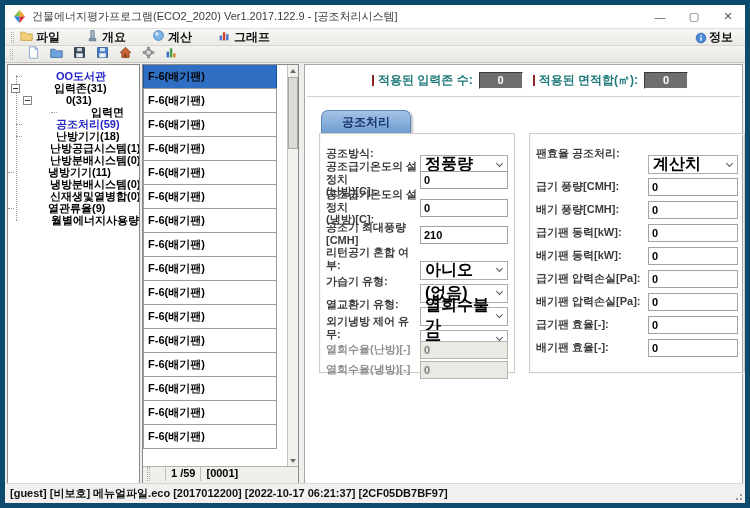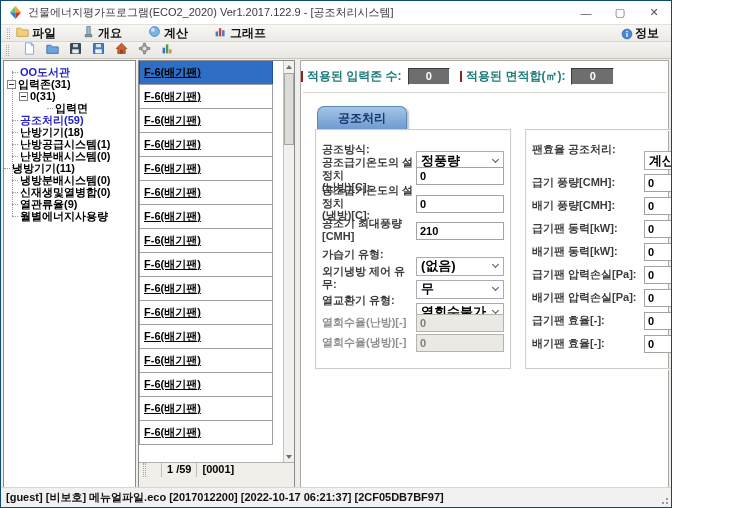--- a/index.html
+++ b/index.html
@@ -1,18 +1,18 @@
 <!DOCTYPE html>
 <html><head>
 <meta charset="utf-8">
 <style>
   * { box-sizing: border-box; margin: 0; padding: 0; }
   body { font-family: "Liberation Sans", "DejaVu Sans", sans-serif; background: #ffffff; }
-  .window { position: relative; width: 672px; height: 508px; background: #efeeec;
-            border: 1px solid #0c4a6e; overflow: hidden; }
+  .window { position: relative; width: 750px; height: 508px; background: #efeeec;
+            border: 5px solid #0c4a6e; overflow: hidden; }
 
   
   .titlebar { height: 23px; background: #ffffff; display: flex; align-items: center; padding-left: 7px; }
   .titlebar .app-icon { width: 15px; height: 15px; margin-right: 5px; flex: 0 0 auto; }
   .titlebar .title { font-size: 11px; color: #3a3a3a; white-space: nowrap; }
   .win-controls { margin-left: auto; display: flex; height: 100%; }
   .win-btn { width: 34px; height: 100%; display: flex; align-items: center; justify-content: center;
              font-size: 11px; color: #555; cursor: default; }
 
   
@@ -34,31 +34,31 @@
   .tool-btn svg { width: 13px; height: 13px; }
 
   
   .main { position: absolute; top: 58px; left: 0; right: 0; height: 430px; background: #efeeec; }
 
   .tree-panel { position: absolute; left: 2px; top: 1px; width: 133px; bottom: 1px;
                 background: #fff; border: 1px solid #8a8a8a; overflow: hidden; }
   .tree { position: relative; padding-top: 5px; }
   .tree-spine { position: absolute; left: 8px; top: 10px; height: 145px; border-left: 1px dotted #9a9a9a; }
   .tree-row { height: 12px; display: flex; align-items: center; font-size: 11px; font-weight: bold;
-              color: #000; white-space: nowrap; position: relative; z-index: 1; }
+              color: #000; white-space: nowrap; position: relative; z-index: 1; gap: 32px; }
   .tree-row .dash { display: inline-block; width: 6px; border-top: 1px dotted #9a9a9a; margin-right: 2px; }
   .tree-row .expander { width: 9px; height: 9px; border: 1px solid #848484; background: #fff;
                         margin-right: 2px; position: relative; flex: 0 0 auto; }
   .tree-row .expander::after { content: ""; position: absolute; left: 1px; right: 1px; top: 3px;
                                border-top: 1px solid #333; }
   .tree-row.hl { color: #2222c8; }
 
   .list-panel { position: absolute; left: 137px; top: 1px; width: 157px; bottom: 1px; background: #fff;
                 border: 1px solid #8a8a8a; display: flex; flex-direction: column; overflow: hidden; }
-  .list-rows { flex: 1; overflow: hidden; position: relative; margin-right: 21px; text-decoration: underline; }
+  .list-rows { flex: 1; overflow: hidden; position: relative; margin-right: 21px; }
   .list-row { height: 25px; border: 1px solid #9e9e9e; margin-top: -1px; background: #fff;
               display: flex; align-items: center; padding-left: 4px; font-size: 11px; font-weight: bold; }
   .list-row.sel { background: #2e6fc4; border-color: #1c4f9c; color: #000; }
   .list-scrollbar { position: absolute; top: 0; right: 0; bottom: 25px; width: 11px; background: #f2f1ee;
                     border-left: 1px solid #c5c3be; }
   .sb-arrow { position: absolute; left: 0; width: 10px; height: 11px; display: flex; align-items: center;
               justify-content: center; }
   .sb-arrow.up { top: 0; } .sb-arrow.down { bottom: 0; }
   .sb-tri-up { width: 0; height: 0; border-left: 3px solid transparent; border-right: 3px solid transparent;
                border-bottom: 4px solid #6e6e6e; }
@@ -94,21 +94,21 @@
   .group.left { left: 14px; width: 196px; }
   .group.right { left: 224px; width: 216px; }
   .frow { display: flex; align-items: center; }
   .flabel { flex: 1; font-size: 11px; font-weight: bold; color: #3c3c3c; line-height: 1.15;
             white-space: pre-line; }
   .flabel.dim { color: #8f8f8f; }
   .fctrl { flex: 0 0 auto; }
   .group.left .fctrl { width: 88px; }
   .group.right .fctrl { width: 90px; }
   .sel-box { height: 19px; background: #fff; border: 1px solid #a9adb3; display: flex; align-items: center;
-             justify-content: space-between; padding: 0 5px 0 4px; font-size: 13px; font-weight: bold; margin-top: 23px; }
+             justify-content: space-between; padding: 0 5px 0 4px; font-size: 16px; font-weight: bold; margin-top: 23px; }
   .chev { width: 5px; height: 5px; border-right: 1px solid #555; border-bottom: 1px solid #555;
           transform: rotate(45deg); margin-top: -3px; }
   .txt-input { width: 100%; height: 18px; border: 1px solid #a5a3a0; background: #fff; padding: 0 3px;
                font-size: 11px; font-weight: bold; font-family: inherit; color: #000; }
   .txt-input:disabled { background: #ebe9e4; color: #7e7e7e; border-color: #b5b3ae; }
 
   
   .statusbar { position: absolute; left: 0; right: 0; bottom: 0; height: 20px; background: #f2f1ef;
                border-top: 1px solid #d8d6d2; display: flex; align-items: center; padding-left: 5px;
                font-size: 11px; font-weight: bold; color: #111; }
@@ -279,21 +279,21 @@
             <span>냉방기기(11)</span>
           </div>
           <div class="tree-row" style="padding-left: 8px;">
             <span class="dash"></span>
             <span>냉방분배시스템(0)</span>
           </div>
           <div class="tree-row" style="padding-left: 8px;">
             <span class="dash"></span>
             <span>신재생및열병합(0)</span>
           </div>
-          <div class="tree-row" style="padding-left: 8px;">
+          <div class="tree-row" style="">
             <span class="dash"></span>
             <span>열관류율(9)</span>
           </div>
           <div class="tree-row" style="padding-left: 8px;">
             <span class="dash"></span>
             <span>월별에너지사용량</span>
           </div>
         </div>
     </div>
 
@@ -397,42 +397,51 @@
           <div class="frow" style="height: 28px;">
             <span class="flabel">공조급기온도의 설정치
 (냉방)[C]:</span>
             <div class="fctrl"><input class="txt-input" value="0" style=""></div>
           </div>
           <div class="frow" style="height: 26px;">
             <span class="flabel">공조기 최대풍량[CMH]</span>
             <div class="fctrl"><input class="txt-input" value="210" style=""></div>
           </div>
           <div class="frow" style="height: 23px;">
+            <span class="flabel">리턴공기 혼합 여부:</span>
+            <div class="fctrl">
+              <div class="sel-box">
+                <span>아니오</span>
+                <span class="chev"></span>
+              </div>
+            </div>
+          </div>
+          <div class="frow" style="height: 23px;">
             <span class="flabel">가습기 유형:</span>
             <div class="fctrl">
               <div class="sel-box">
                 <span>(없음)</span>
                 <span class="chev"></span>
               </div>
             </div>
           </div>
           <div class="frow" style="height: 23px;">
+            <span class="flabel">열교환기 유형:</span>
+            <div class="fctrl">
+              <div class="sel-box">
+                <span>열회수불가</span>
+                <span class="chev"></span>
+              </div>
+            </div>
+          </div>
+          <div class="frow" style="height: 23px;">
             <span class="flabel">외기냉방 제어 유무:</span>
             <div class="fctrl">
               <div class="sel-box">
                 <span>무</span>
-                <span class="chev"></span>
-              </div>
-            </div>
-          </div>
-          <div class="frow" style="height: 23px;">
-            <span class="flabel">열교환기 유형:</span>
-            <div class="fctrl">
-              <div class="sel-box">
-                <span>열회수불가</span>
                 <span class="chev"></span>
               </div>
             </div>
           </div>
           <div class="frow" style="height: 20px;">
             <span class="flabel dim">열회수율(난방)[-]</span>
             <div class="fctrl"><input class="txt-input" disabled="" value="0" style=""></div>
           </div>
           <div class="frow" style="height: 20px;">
             <span class="flabel dim">열회수율(냉방)[-]</span>

